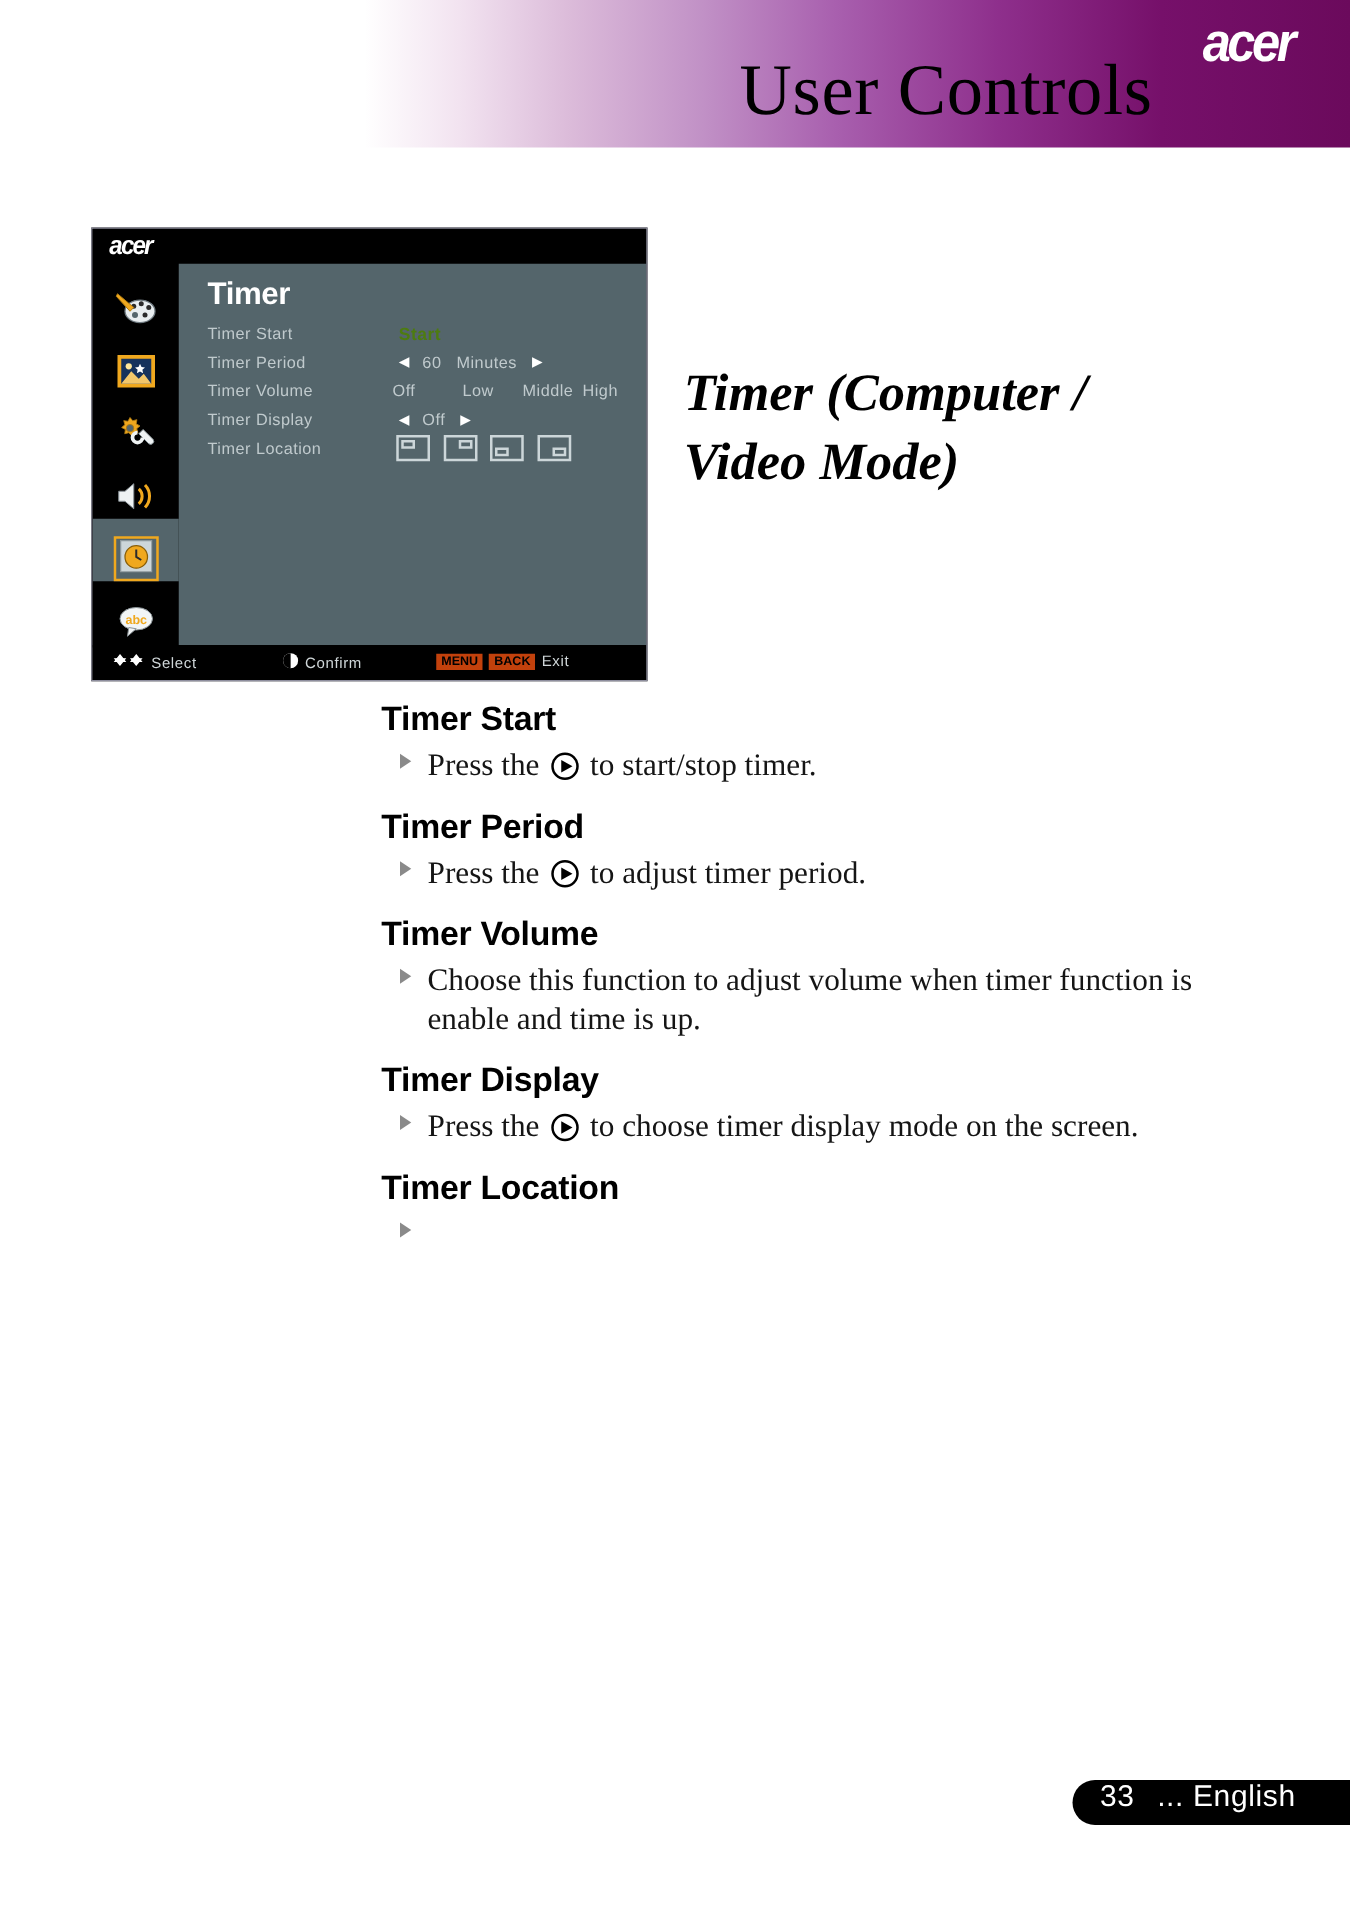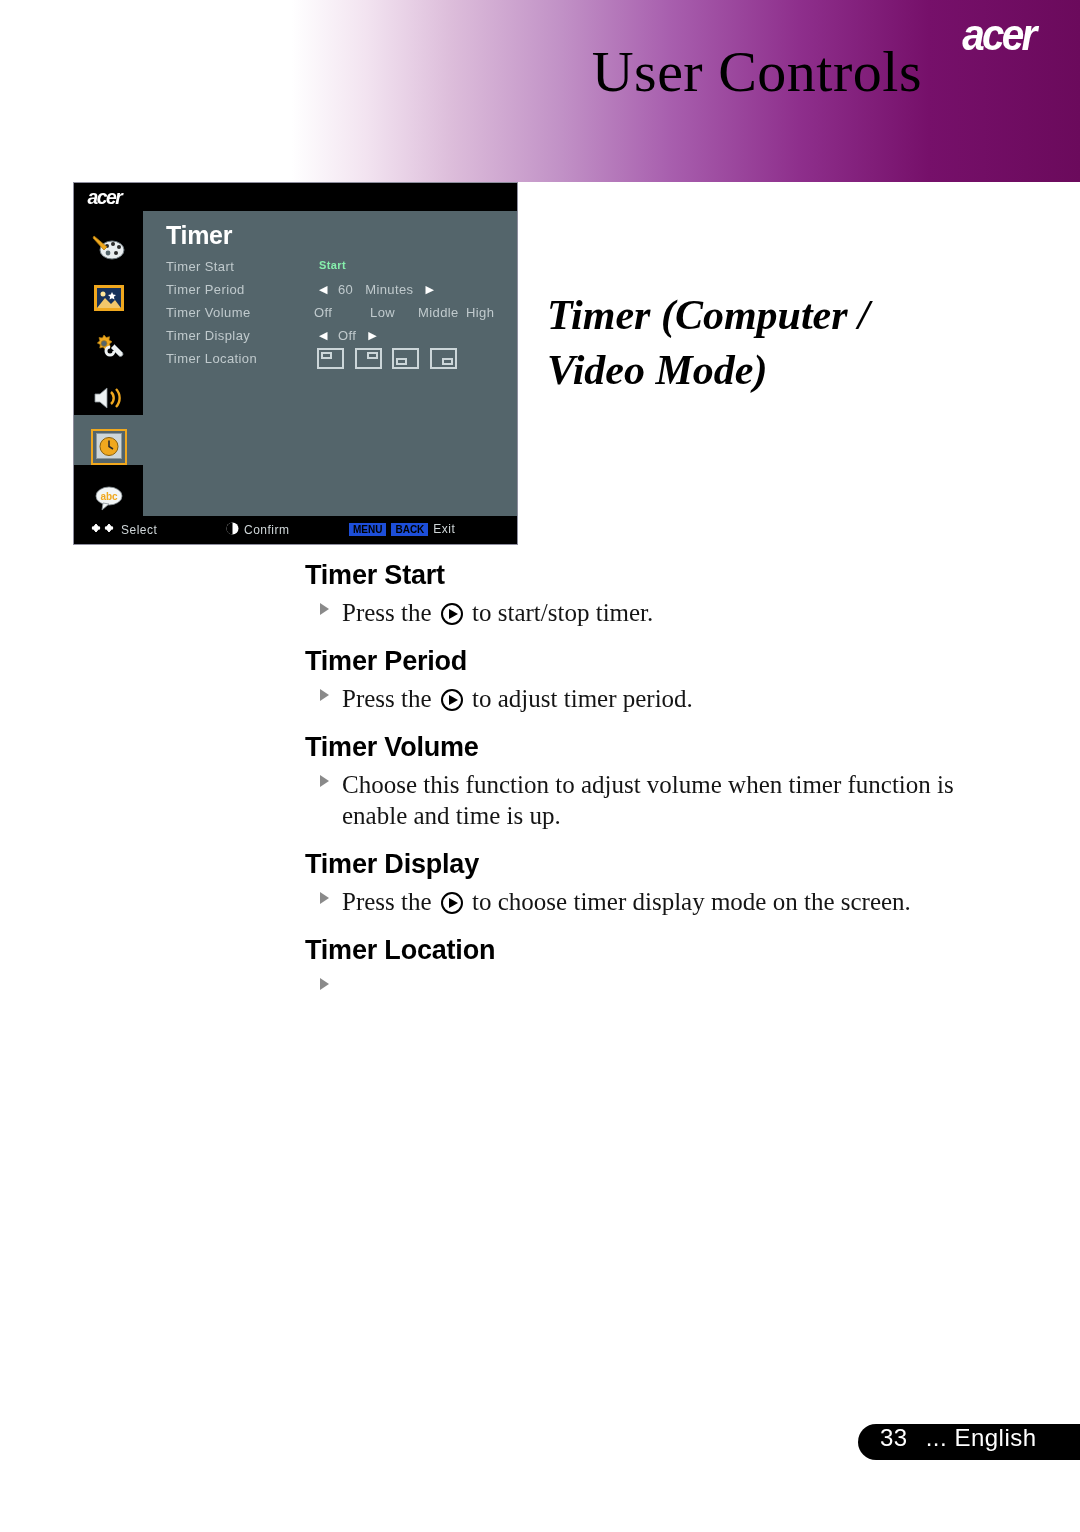--- a/index.html
+++ b/index.html
@@ -12,21 +12,21 @@
     height: 1532px;
     position: relative;
     overflow: hidden;
     font-family: "Liberation Serif", serif;
   }
 
   
   .header-band {
     position: absolute;
     left: 0; top: 0;
-    width: 1080px; height: 182px;
+    width: 1080px; height: 118px;
     background: linear-gradient(to right,
         #ffffff 0%, #ffffff 27%,
         #f2e3f0 34%,
         #dcbcda 42%,
         #c191c6 52%,
         #a85fae 62%,
         #8e2f8c 74%,
         #76106a 86%,
         #6b0a5c 100%);
   }
@@ -153,23 +153,23 @@
     position: absolute;
     left: 245px;
     top: 0;
     font-family: "Liberation Sans", sans-serif;
     font-size: 13px;
     color: #c0cacd;
     letter-spacing: 0.4px;
     white-space: nowrap;
   }
   .menu-value.strong {
-    color: #86efac;
-    font-weight: 700;
-    font-size: 11px;
+    color: #4d7c0f;
+    font-weight: 700;
+    font-size: 14px;
   }
   .vol-opt {
     position: absolute;
     top: 0;
     font-family: "Liberation Sans", sans-serif;
     font-size: 13px;
     color: #c0cacd;
     letter-spacing: 0.4px;
   }
   .arrow-l, .arrow-r {
@@ -205,21 +205,21 @@
     font-family: "Liberation Sans", sans-serif;
     font-size: 12px;
     color: #cfd6d8;
     letter-spacing: 0.5px;
     display: flex;
     align-items: center;
     gap: 5px;
   }
   .key-chip {
     display: inline-block;
-    background: #1d4ed8;
+    background: #c2410c;
     color: #000000;
     font-family: "Liberation Sans", sans-serif;
     font-size: 10px;
     font-weight: 700;
     letter-spacing: 0;
     padding: 1px 4px 1px 4px;
     line-height: 11px;
   }
 
   

